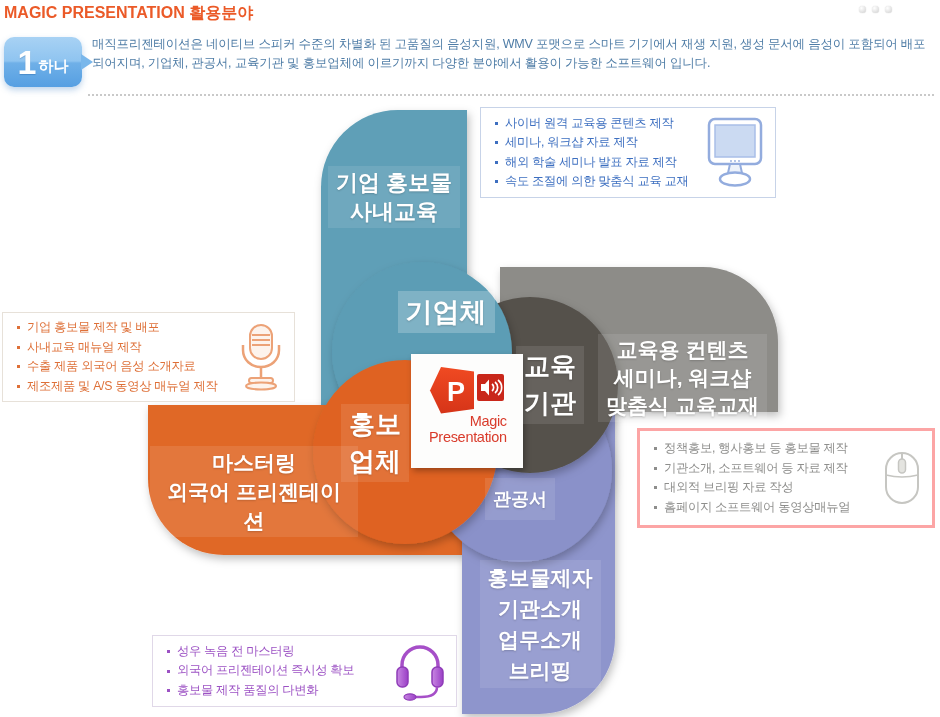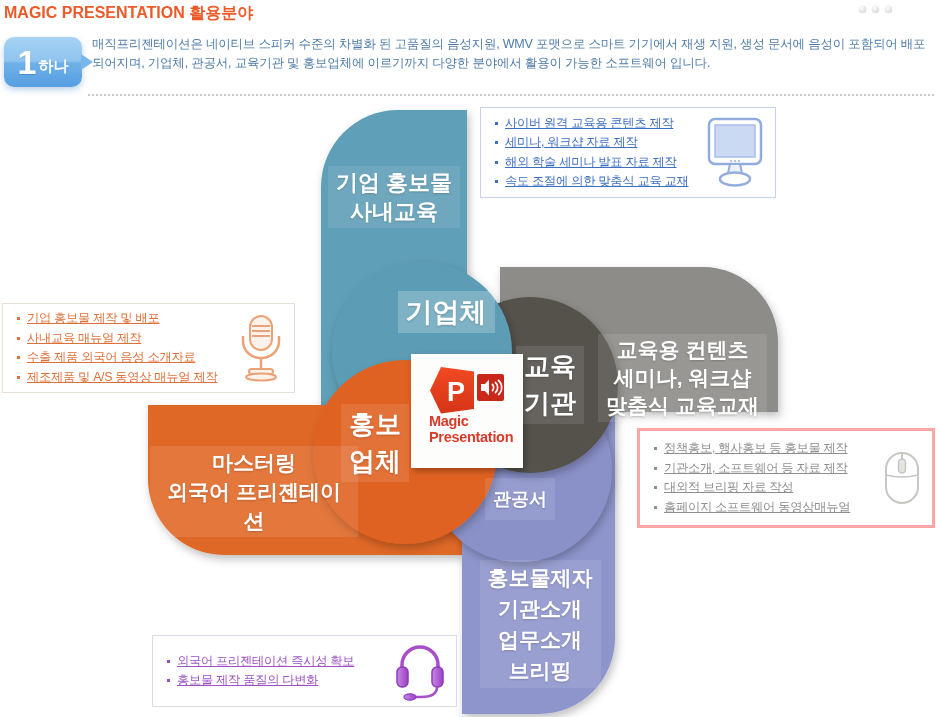--- a/index.html
+++ b/index.html
@@ -32,48 +32,48 @@
 
   
   .pinwheel{position:absolute;left:0;top:0;z-index:1;}
 
   
   .center-square{
     position:absolute;left:411px;top:354px;width:112px;height:114px;background:#fdfdfc;z-index:2;
     box-shadow:2px 3px 6px rgba(0,0,0,.30);
   }
   .logo-art{position:absolute;left:16px;top:10px;}
-  .logo-text{position:absolute;left:18px;top:60px;font-size:14.5px;font-weight:700;color:#D93B2B;
-    line-height:15.5px;letter-spacing:-0.3px;}
+  .logo-text{position:absolute;left:18px;top:60px;font-size:14.5px;font-weight:400;color:#D93B2B;
+    line-height:15.5px;letter-spacing:-0.3px;text-align:right;}
 
   
   .dlabel{position:absolute;z-index:3;color:#fff;font-weight:700;text-align:center;
     text-shadow:0 1px 2px rgba(0,0,0,.18);}
   .dlabel span{display:inline-block;white-space:pre-line;padding:2px 8px;}
   .arm-business   {left:321px;top:166px;width:146px;font-size:22px;line-height:29px;}
   .arm-education  {left:590px;top:305px;width:185px;font-size:21px;line-height:28px;margin-top:29px;}
   .arm-government {left:466px;top:560px;width:148px;font-size:21px;line-height:31px;}
   .arm-promotion  {left:150px;top:446px;width:208px;font-size:21px;line-height:29px;}
   .disc-business  {left:386px;top:291px;width:120px;font-size:27px;line-height:38px;}
   .disc-education {left:506px;top:346px;width:88px; font-size:26px;line-height:37px;}
   .disc-government{left:456px;top:478px;width:128px;font-size:18px;line-height:38px;}
   .disc-promotion {left:333px;top:404px;width:84px; font-size:26px;line-height:37px;}
   .band-strong span{background:rgba(255,255,255,.22);}
   .band-soft   span{background:rgba(255,255,255,.10);}
 
   
   .callout{position:absolute;z-index:2;background:#fff;display:flex;align-items:center;
-    padding:8px 12px;box-sizing:border-box;text-decoration:underline;}
+    padding:8px 12px;box-sizing:border-box;}
   .callout ul{list-style:none;margin:0;padding:0;flex:1;}
   .callout li{font-size:12.3px;line-height:19.5px;letter-spacing:-0.3px;white-space:nowrap;
     display:flex;align-items:center;}
   .callout li:before{content:"";width:3px;height:3px;margin:0 7px 0 2px;flex:0 0 auto;
     background:currentColor;}
   .box-education {left:480px;top:107px;width:296px;height:91px;border:1px solid #C7D3E8;color:#3D6FC0;}
-  .box-business  {left:2px;  top:303px;width:293px;height:90px;border:1px solid #E7E1D9;color:#DE7038;}
+  .box-business  {left:2px;  top:312px;width:293px;height:90px;border:1px solid #E7E1D9;color:#DE7038;}
   .box-government{left:637px;top:428px;width:298px;height:100px;border:3px solid #fca5a5;color:#8E8E8C;}
   .box-promotion {left:152px;top:635px;width:305px;height:72px;border:1px solid #E0D8E8;color:#9C52C4;}
   .callout .icon{flex:0 0 auto;margin-left:6px;}
 </style>
 </head>
 <body>
 
 <div class="stage">
 
   <div class="page-title">MAGIC PRESENTATION 활용분야</div>
@@ -198,20 +198,21 @@
     <svg class="icon" width="36" height="54" viewBox="0 0 36 54">
       <rect x="2" y="2" width="32" height="50" rx="16" fill="#ffffff" stroke="#C6C6C2" stroke-width="2"></rect>
       <line x1="18" y1="2" x2="18" y2="16" stroke="#C6C6C2" stroke-width="2"></line>
       <path d="M2,24 Q18,28 34,24" fill="none" stroke="#C6C6C2" stroke-width="1.5"></path>
       <rect x="14.5" y="8" width="7" height="14" rx="3.5" fill="#E4E4E0" stroke="#C6C6C2" stroke-width="1.5"></rect>
     </svg>
   </div>
 
   <div class="callout box-promotion">
     <ul>
+      <li>성우 녹음 전 마스터링</li>
       <li>외국어 프리젠테이션 즉시성 확보</li>
       <li>홍보물 제작 품질의 다변화</li>
     </ul>
     <svg class="icon" width="48" height="64" viewBox="0 0 48 64">
       <defs>
         <linearGradient id="hg" x1="0" y1="0" x2="1" y2="0">
           <stop offset="0" stop-color="#C887E2"></stop>
             <stop offset="1" stop-color="#9A3FC6"></stop>
         </linearGradient>
       </defs>

